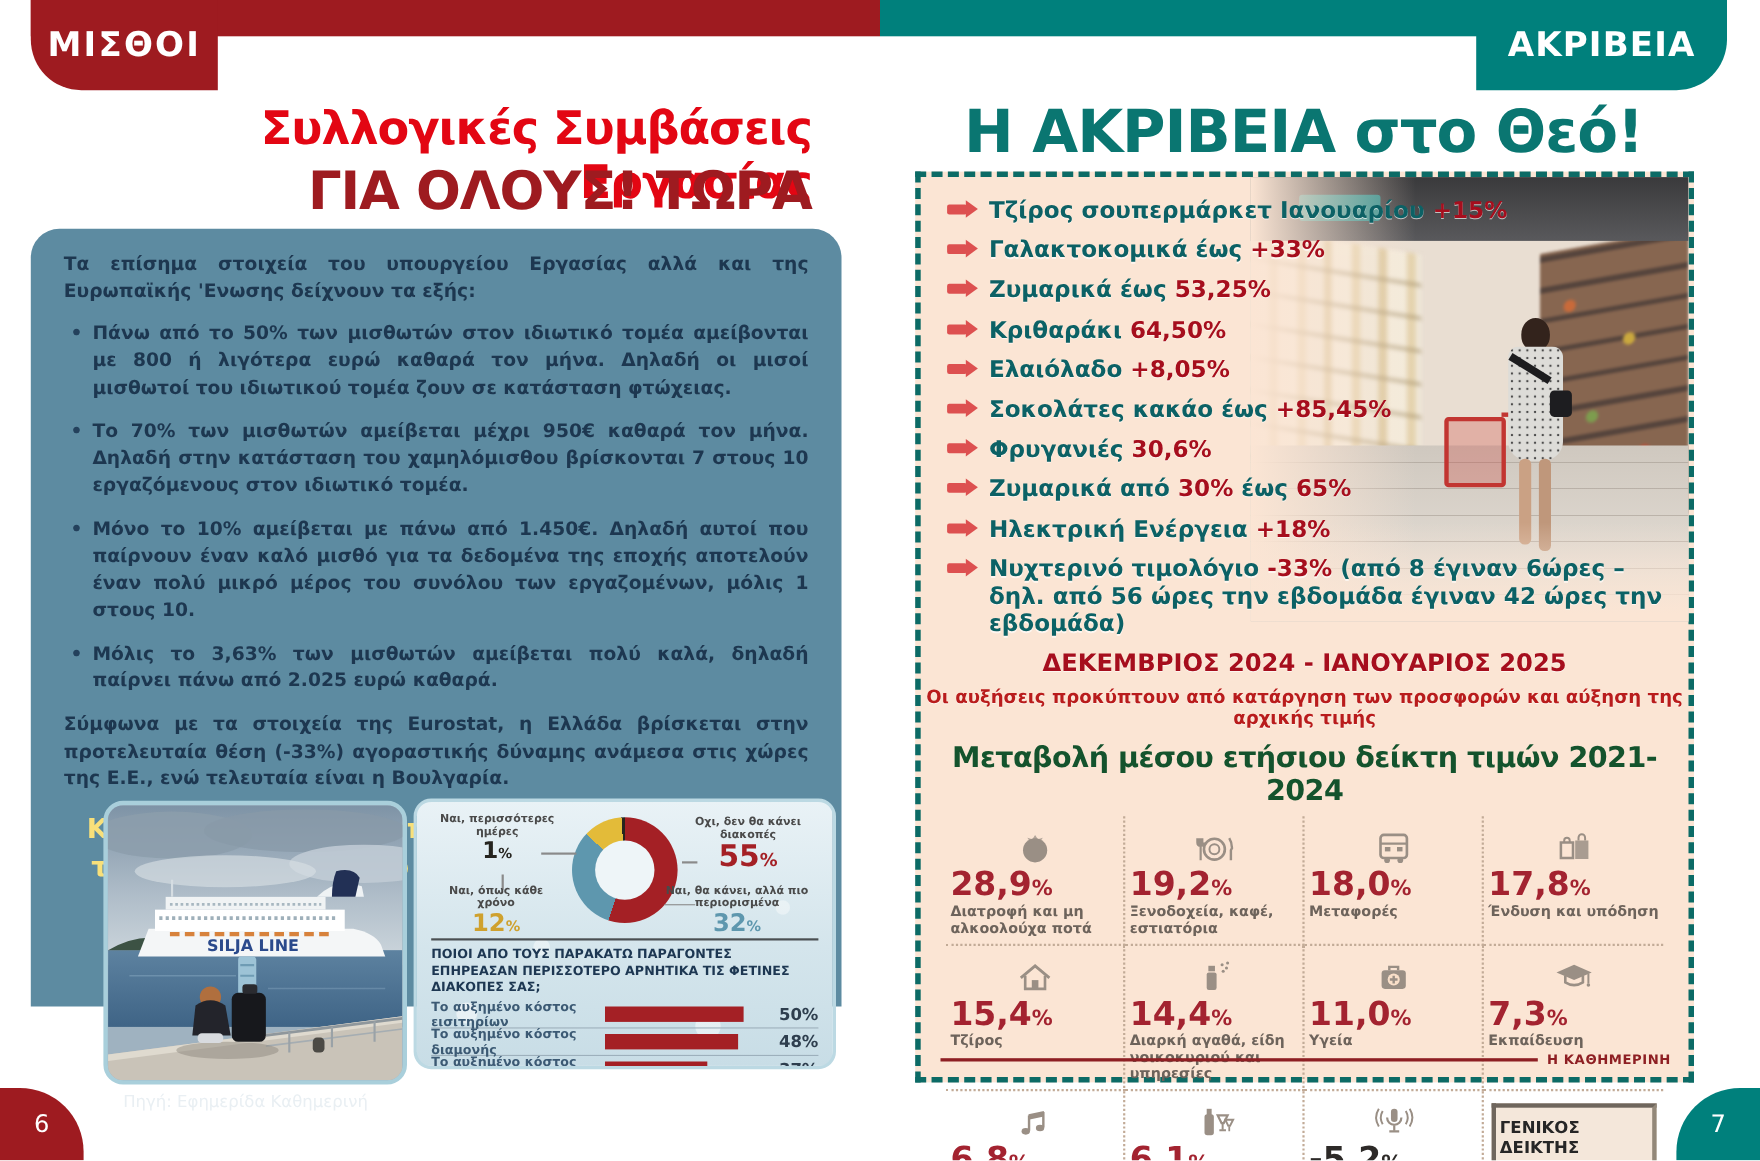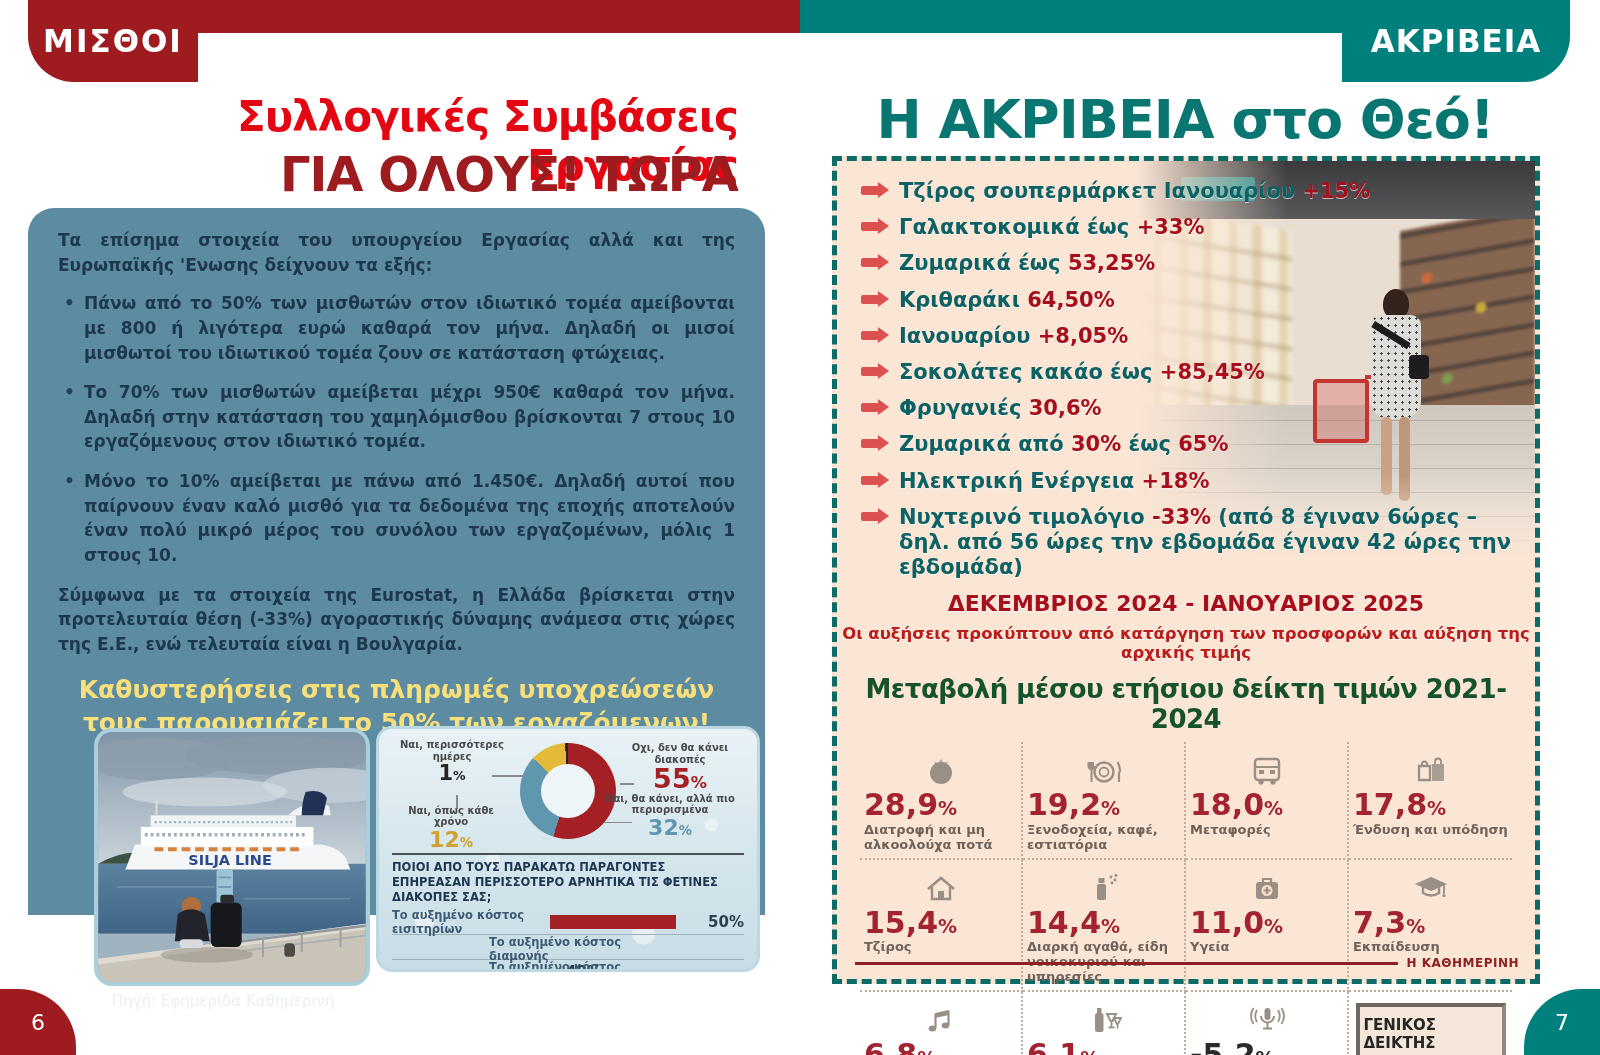--- a/index.html
+++ b/index.html
@@ -48,30 +48,30 @@
   .donut{position:absolute;left:50%;top:6px;transform:translateX(-50%);width:96px;height:96px;border-radius:50%;}
   .donut::after{content:"";position:absolute;left:50%;top:50%;transform:translate(-50%,-50%);
       width:54px;height:54px;border-radius:50%;background:#eef5f8;}
   .callout{position:absolute;text-align:center;}
   .callout .c-label{font-size:10px;color:#4a4a4a;font-weight:600;line-height:1.15;display:block;}
   .callout .c-pct{font-weight:800;line-height:1.05;}
   .callout .c-pct .pc{font-size:60%;}
   .pos-tl{left:0;top:2px;width:120px;}   .pos-tl .c-pct{font-size:21px;}
   .pos-tr{right:0;top:5px;width:128px;}  .pos-tr .c-pct{font-size:27px;}
   .pos-bl{left:6px;bottom:0;width:106px;}.pos-bl .c-pct{font-size:22px;}
-  .pos-br{right:0;bottom:12px;width:148px;} .pos-br .c-pct{font-size:22px;}
+  .pos-br{right:0;bottom:0;width:148px;} .pos-br .c-pct{font-size:22px;}
   .c-line{position:absolute;background:#8a8a8a;height:1.5px;}
   .cl-tl{left:100px;top:38px;width:32px;}
   .cl-tr{left:228px;top:46px;width:14px;}
   .cl-br{left:212px;bottom:28px;width:28px;}
   .cl-bl{left:64px;bottom:42px;width:1.5px;height:14px;}
   .survey-divider{border-top:2px solid #4a4f52;margin:2px 0 5px 0;}
   .bars-title{font-size:11.5px;font-weight:800;color:#1d3752;line-height:1.3;margin-bottom:5px;}
   .bar-row{display:flex;align-items:center;height:24px;}
-  .bar-row + .bar-row{border-top:1px solid #9db0bc;flex-direction:column;}
+  .bar-row + .bar-row{border-top:1px solid #9db0bc;}
   .bar-row .b-label{width:158px;font-size:11.5px;color:#3c5a74;font-weight:600;}
   .bar-row .b-track{flex:1;position:relative;height:14px;}
   .bar-row .b-bar{position:absolute;left:0;top:0;height:14px;background:#a42025;}
   .bar-row .b-val{width:44px;text-align:right;font-size:15px;font-weight:800;color:#2e3e4e;padding-left:24px;}
 
   .page-badge-left{position:absolute;left:0;bottom:0;width:76px;height:66px;background:#9e1b20;
       border-top-right-radius:58px;color:#fff;font-size:22px;display:flex;align-items:center;justify-content:center;}
   .page-badge-right{position:absolute;right:0;bottom:0;width:76px;height:66px;background:#00807c;
       border-top-left-radius:58px;color:#fff;font-size:22px;display:flex;align-items:center;justify-content:center;}
 
@@ -165,20 +165,21 @@
 
   <div class="l-title1">Συλλογικές Συμβάσεις Εργασίας</div>
   <div class="l-title2">ΓΙΑ ΟΛΟΥΣ! ΤΩΡΑ</div>
 
   <div class="blue-panel">
     <div class="intro">Τα επίσημα στοιχεία του υπουργείου Εργασίας αλλά και της Ευρωπαϊκής 'Ενωσης δείχνουν τα εξής:</div>
     <ul>
       <li>Πάνω από το 50% των μισθωτών στον ιδιωτικό τομέα αμείβονται με 800 ή λιγότερα ευρώ καθαρά τον μήνα. Δηλαδή οι μισοί μισθωτοί του ιδιωτικού τομέα ζουν σε κατάσταση φτώχειας.</li>
       <li>Το 70% των μισθωτών αμείβεται μέχρι 950€ καθαρά τον μήνα. Δηλαδή στην κατάσταση του χαμηλόμισθου βρίσκονται 7 στους 10 εργαζόμενους στον ιδιωτικό τομέα.</li>
       <li>Μόνο το 10% αμείβεται με πάνω από 1.450€. Δηλαδή αυτοί που παίρνουν έναν καλό μισθό για τα δεδομένα της εποχής αποτελούν έναν πολύ μικρό μέρος του συνόλου των εργαζομένων, μόλις 1 στους 10.</li>
+      <li>Μόλις το 3,63% των μισθωτών αμείβεται πολύ καλά, δηλαδή παίρνει πάνω από 2.025 ευρώ καθαρά.</li>
     </ul>
     <div class="eurostat">Σύμφωνα με τα στοιχεία της Eurostat, η Ελλάδα βρίσκεται στην προτελευταία θέση (-33%) αγοραστικής δύναμης ανάμεσα στις χώρες της Ε.Ε., ενώ τελευταία είναι η Βουλγαρία.</div>
     <div class="highlight">Καθυστερήσεις στις πληρωμές υποχρεώσεών τους παρουσιάζει το 50% των εργαζόμενων!</div>
   </div>
 
   <div class="ship-frame">
     <svg viewBox="0 0 276 258" width="268" height="250">
       <defs>
         <linearGradient id="sky" x1="0" y1="0" x2="0" y2="1">
           <stop offset="0" stop-color="#7e93a6"></stop>
@@ -311,21 +312,21 @@
       </div>
       <div class="m-fade-left"></div>
       <div class="m-fade-bottom"></div>
     </div>
 
     <ul class="price-list" id="price-list">
         <li><span class="p-arrow"></span><span class="seg-teal">Τζίρος σουπερμάρκετ Ιανουαρίου </span><span class="seg-red">+15%</span></li>
         <li><span class="p-arrow"></span><span class="seg-teal">Γαλακτοκομικά έως </span><span class="seg-red">+33%</span></li>
         <li><span class="p-arrow"></span><span class="seg-teal">Ζυμαρικά έως </span><span class="seg-red">53,25%</span></li>
         <li><span class="p-arrow"></span><span class="seg-teal">Κριθαράκι </span><span class="seg-red">64,50%</span></li>
-        <li><span class="p-arrow"></span><span class="seg-teal">Ιανουαρίου </span><span class="seg-red">+8,05%</span></li>
+        <li><span class="p-arrow"></span><span class="seg-teal">Ελαιόλαδο </span><span class="seg-red">+8,05%</span></li>
         <li><span class="p-arrow"></span><span class="seg-teal">Σοκολάτες κακάο έως </span><span class="seg-red">+85,45%</span></li>
         <li><span class="p-arrow"></span><span class="seg-teal">Φρυγανιές </span><span class="seg-red">30,6%</span></li>
         <li><span class="p-arrow"></span><span class="seg-teal">Ζυμαρικά από </span><span class="seg-red">30%</span><span class="seg-teal"> έως </span><span class="seg-red">65%</span></li>
         <li><span class="p-arrow"></span><span class="seg-teal">Ηλεκτρική Ενέργεια </span><span class="seg-red">+18%</span></li>
         <li><span class="p-arrow"></span><span class="seg-teal">Νυχτερινό τιμολόγιο </span><span class="seg-red">-33%</span><span class="seg-teal"> (από 8 έγιναν 6ώρες – δηλ. από 56 ώρες την εβδομάδα έγιναν 42 ώρες την εβδομάδα)</span></li>
       </ul>
 
     <div class="period-line">ΔΕΚΕΜΒΡΙΟΣ 2024 - ΙΑΝΟΥΑΡΙΟΣ 2025</div>
     <div class="note-line">Οι αυξήσεις προκύπτουν από κατάργηση των προσφορών και αύξηση της αρχικής τιμής</div>
 

